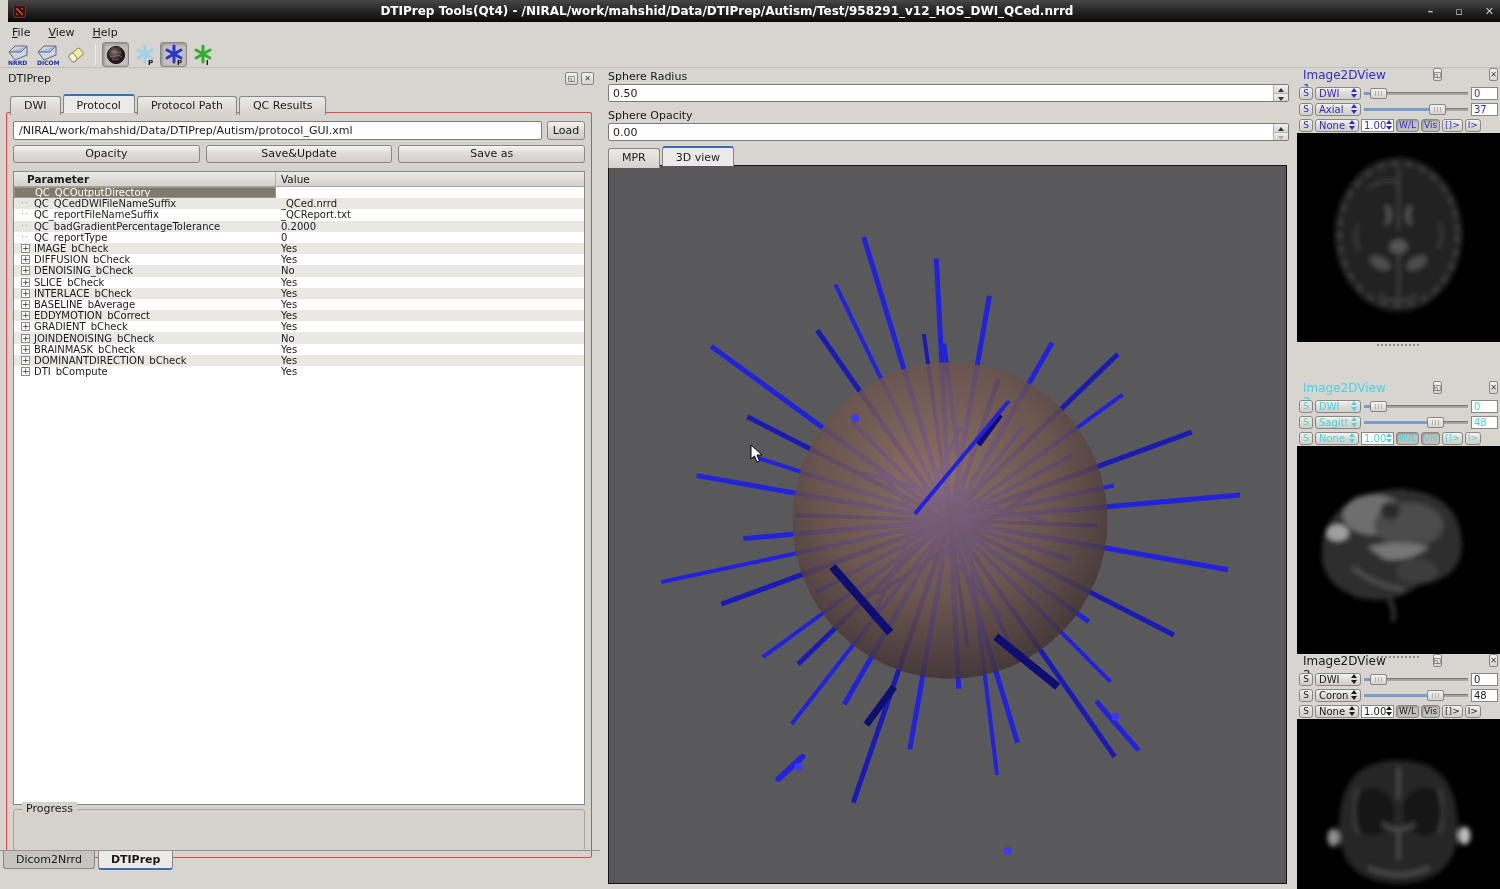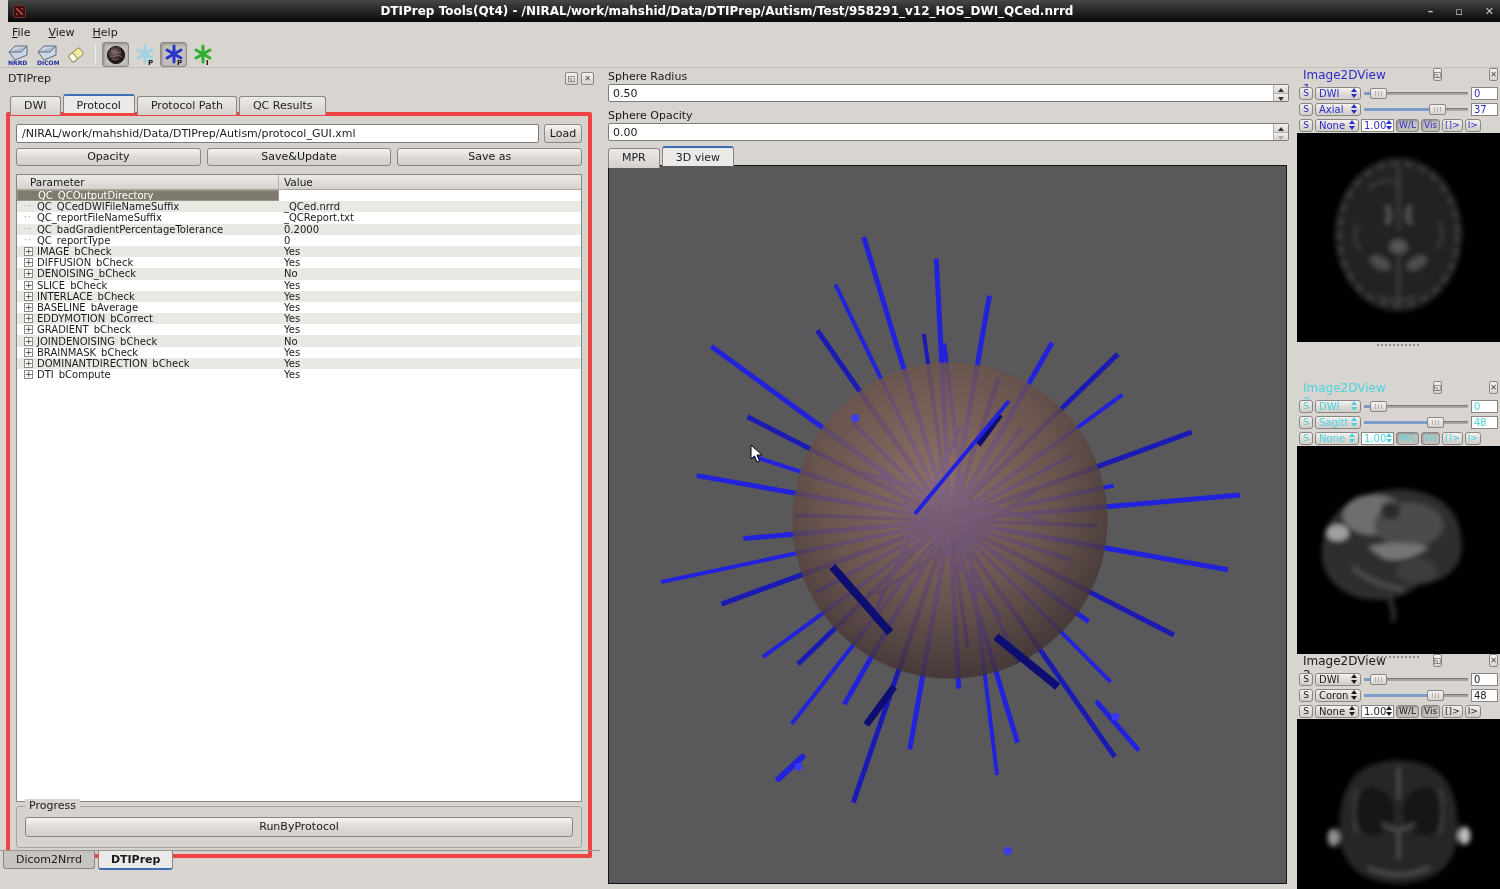--- a/index.html
+++ b/index.html
@@ -28,30 +28,30 @@
   input{font-family:inherit;font-size:11px;color:#1a1a1a;border:none;outline:none;background:transparent;}
 
   
   .dock{position:absolute;left:0;top:68px;width:600px;height:800px;}
   .dock-header{height:21px;display:flex;align-items:center;padding:0 6px 0 8px;}
   .dock-title{flex:1;}
   .mini-btn{width:13px;height:13px;border:1px solid #8a8682;border-radius:2px;background:linear-gradient(#f2f0ee,#d9d5d1);font-size:8px;line-height:11px;text-align:center;margin-left:3px;color:#444;}
   .dock-tabs{position:absolute;left:10px;top:26px;height:19px;display:flex;z-index:3;}
   .qtab{padding:2px 13px 3px 13px;border:1px solid #8a8682;border-bottom:none;background:linear-gradient(#eceae8,#d5d1cd);border-radius:3px 3px 0 0;margin-right:2px;font-size:11px;position:relative;top:2px;color:#222;}
   .qtab.active{background:#eceae8;border-top:2px solid #3d6fb4;top:0;padding-top:3px;z-index:4;}
-  .dock-pane{position:absolute;left:6px;right:8px;top:44px;bottom:10px;border:4px solid #ef4444;border-radius:2px;background:#d6d2ce;}
+  .dock-pane{position:absolute;left:6px;right:8px;top:44px;bottom:10px;border:1px solid #ef4444;border-radius:2px;background:#d6d2ce;}
   .path-row{position:absolute;left:6px;right:6px;top:8px;height:19px;display:flex;gap:5px;}
   .path-input{flex:1;height:19px;padding:1px 5px;}
   .load-btn{width:38px;height:19px;line-height:17px;}
   .abtn-row{position:absolute;left:6px;right:6px;top:32px;height:18px;display:flex;gap:6px;}
   .abtn{flex:1;height:18px;line-height:16px;}
 
   .ptable{position:absolute;left:6px;right:6px;top:58px;bottom:52px;background:#fff;border:1px solid #8a8682;overflow:hidden;}
   .thead{display:flex;height:15px;background:linear-gradient(#eceae7,#d5d1cd);border-bottom:1px solid #a6a29e;font-size:10.5px;align-items:center;}
-  .th-p{width:262px;padding-left:13px;border-right:1px solid #b5b1ad;height:15px;line-height:15px;}
+  .th-p{width:262px;padding-left:13px;border-right:1px solid #b5b1ad;height:15px;line-height:15px;font-weight:bold;}
   .th-v{flex:1;padding-left:5px;}
   .trow{display:flex;height:11.2px;align-items:center;font-size:10px;line-height:11px;white-space:nowrap;}
   .trow.alt .cp{background:#e9e8e3;}
   .trow.alt .cv{background:#e9e8e3;}
   .cp{width:262px;height:100%;display:flex;align-items:center;padding-left:5px;overflow:hidden;}
   .cv{flex:1;height:100%;display:flex;align-items:center;padding-left:5px;}
   .trow.sel .cp{background:#7e7a6c;color:#fff;border:1px solid #9a968a;}
   .expander{width:9px;height:9px;min-width:9px;border:1px solid #8d8985;background:#fff;color:#333;font-size:9px;line-height:7px;text-align:center;margin:0 4px 0 2px;}
   .leafdash{width:15px;min-width:15px;color:#9a9692;font-size:9px;letter-spacing:1px;padding-left:2px;}
 
@@ -341,21 +341,20 @@
             <div class="cp">
               <span class="expander">+</span>
               <span>DTI_bCompute</span>
             </div>
             <div class="cv">Yes</div>
           </div>
         </div>
     </div>
     <div class="pgroup">
       <span class="pgroup-label">Progress</span>
-      <div class="qbtn run-btn">RunByProtocol</div>
     </div>
   </div>
 </div>
 
 <div class="bottom-bar" id="bottom-bar"><div class="btab">Dicom2Nrrd</div><div class="btab active">DTIPrep</div></div>
 
 <div class="center">
   <div class="clabel" style="top:2px;">Sphere Radius</div>
   <div class="spinbox" style="top:16px;">
     <input value="0.50" style="">

